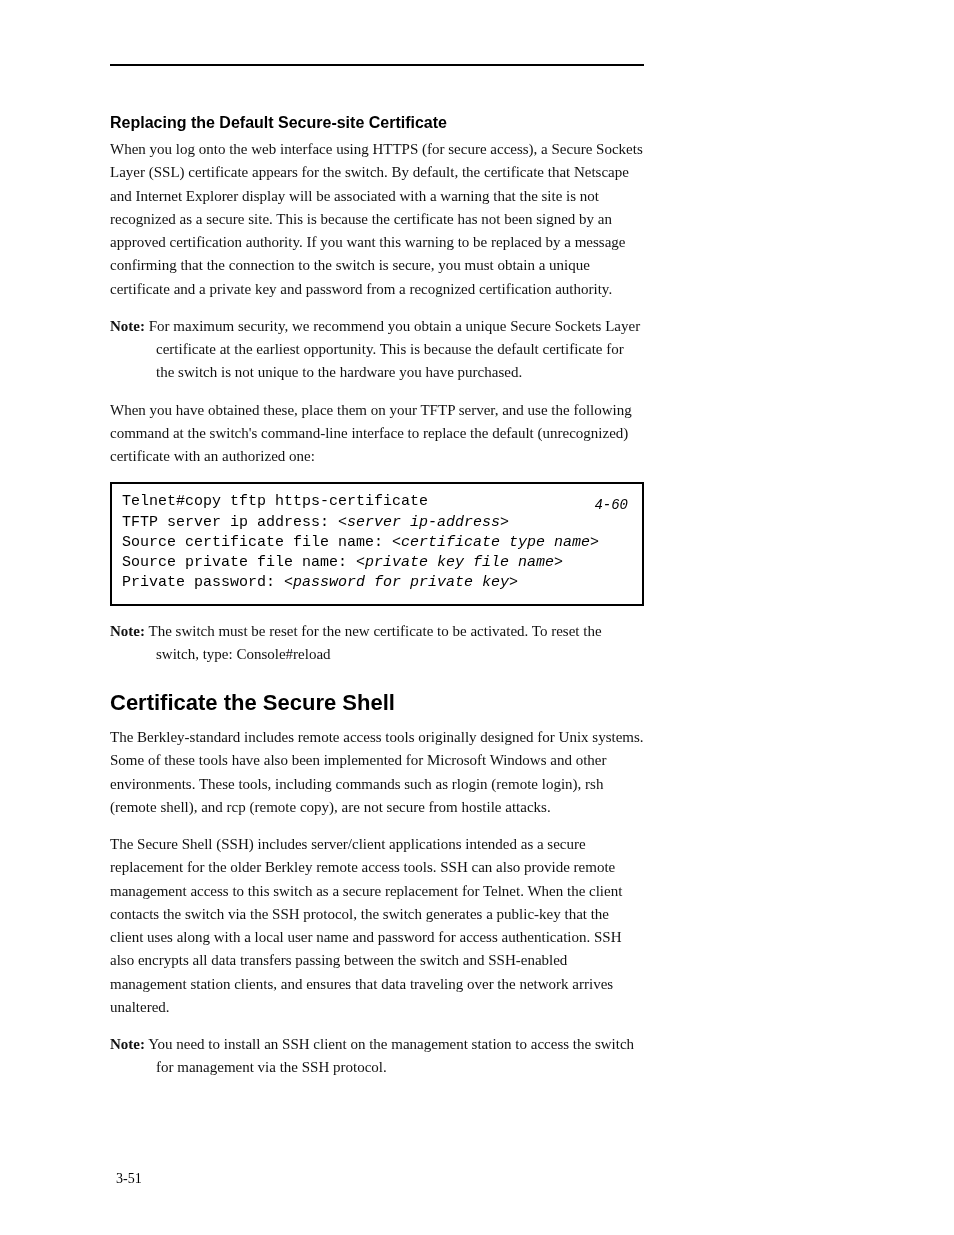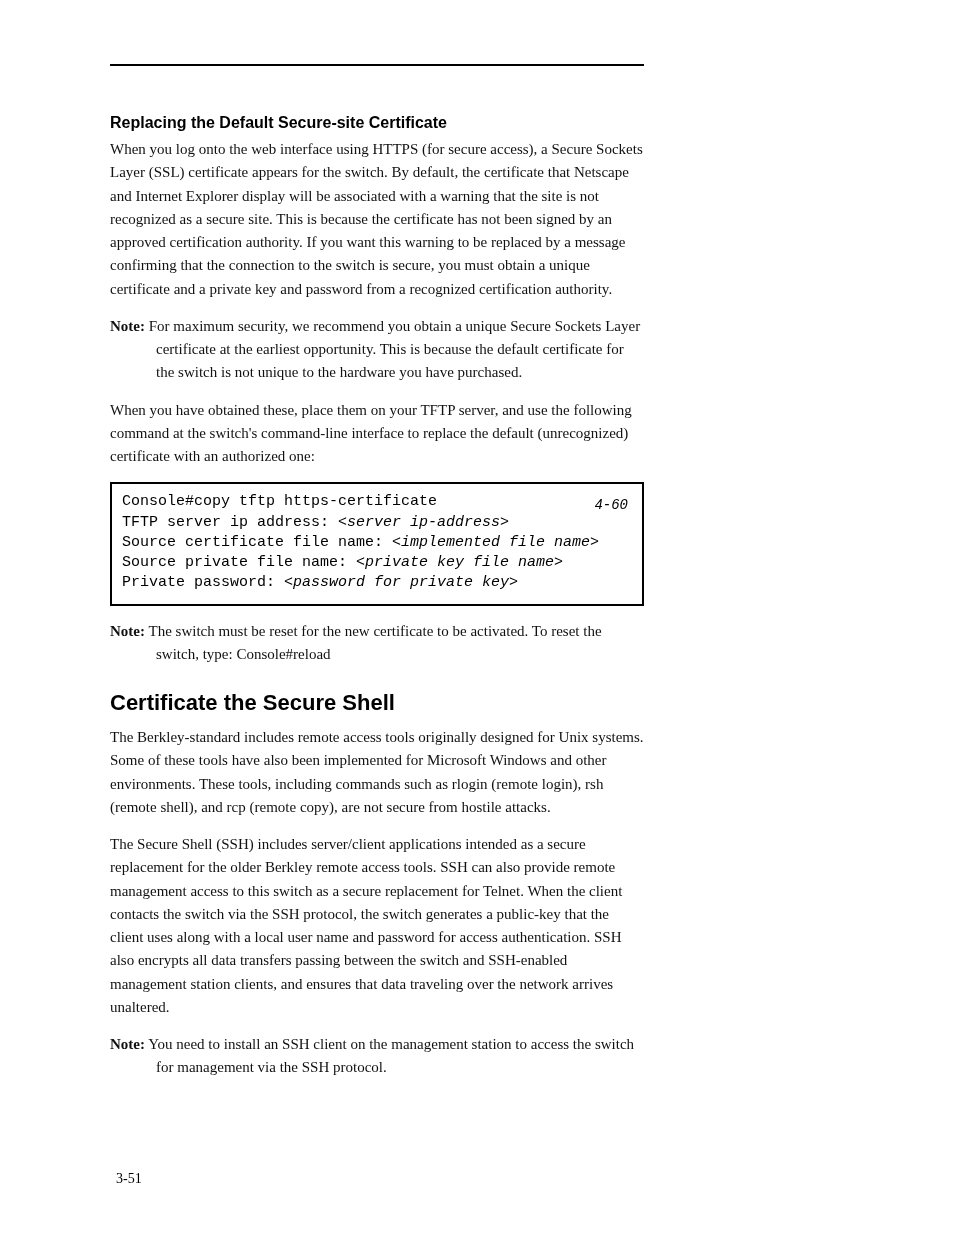--- a/index.html
+++ b/index.html
@@ -95,23 +95,23 @@
 
   <p class="body-para">When you log onto the web interface using HTTPS (for secure access), a Secure Sockets Layer (SSL) certificate appears for the switch. By default, the certificate that Netscape and Internet Explorer display will be associated with a warning that the site is not recognized as a secure site. This is because the certificate has not been signed by an approved certification authority. If you want this warning to be replaced by a message confirming that the connection to the switch is secure, you must obtain a unique certificate and a private key and password from a recognized certification authority.</p>
 
   <p class="note">
     <span class="note-label">Note:</span>
     <span>For maximum security, we recommend you obtain a unique Secure Sockets Layer certificate at the earliest opportunity. This is because the default certificate for the switch is not unique to the hardware you have purchased.</span>
   </p>
 
   <p class="body-para">When you have obtained these, place them on your TFTP server, and use the following command at the switch's command-line interface to replace the default (unrecognized) certificate with an authorized one:</p>
 
-  <div class="code-block"><span class="page-ref">4-60</span><span>Console#copy tftp https-certificate</span>
+  <div class="code-block"><span class="page-ref">4-60</span><span>Telnet#copy tftp https-certificate</span>
 <span>TFTP server ip address: &lt;</span><span class="ital">server ip-address</span><span>&gt;</span>
-<span>Source certificate file name: &lt;</span><span class="ital">implemented file name</span><span>&gt;</span>
+<span>Source certificate file name: &lt;</span><span class="ital">certificate type name</span><span>&gt;</span>
 <span>Source private file name: &lt;</span><span class="ital">private key file name</span><span>&gt;</span>
 <span>Private password: &lt;</span><span class="ital">password for private key</span><span>&gt;</span></div>
 
   <p class="note">
     <span class="note-label">Note:</span>
     <span>The switch must be reset for the new certificate to be activated. To reset the switch, type: Console#reload</span>
   </p>
 
   <div class="section-heading">Certificate the Secure Shell</div>
 

